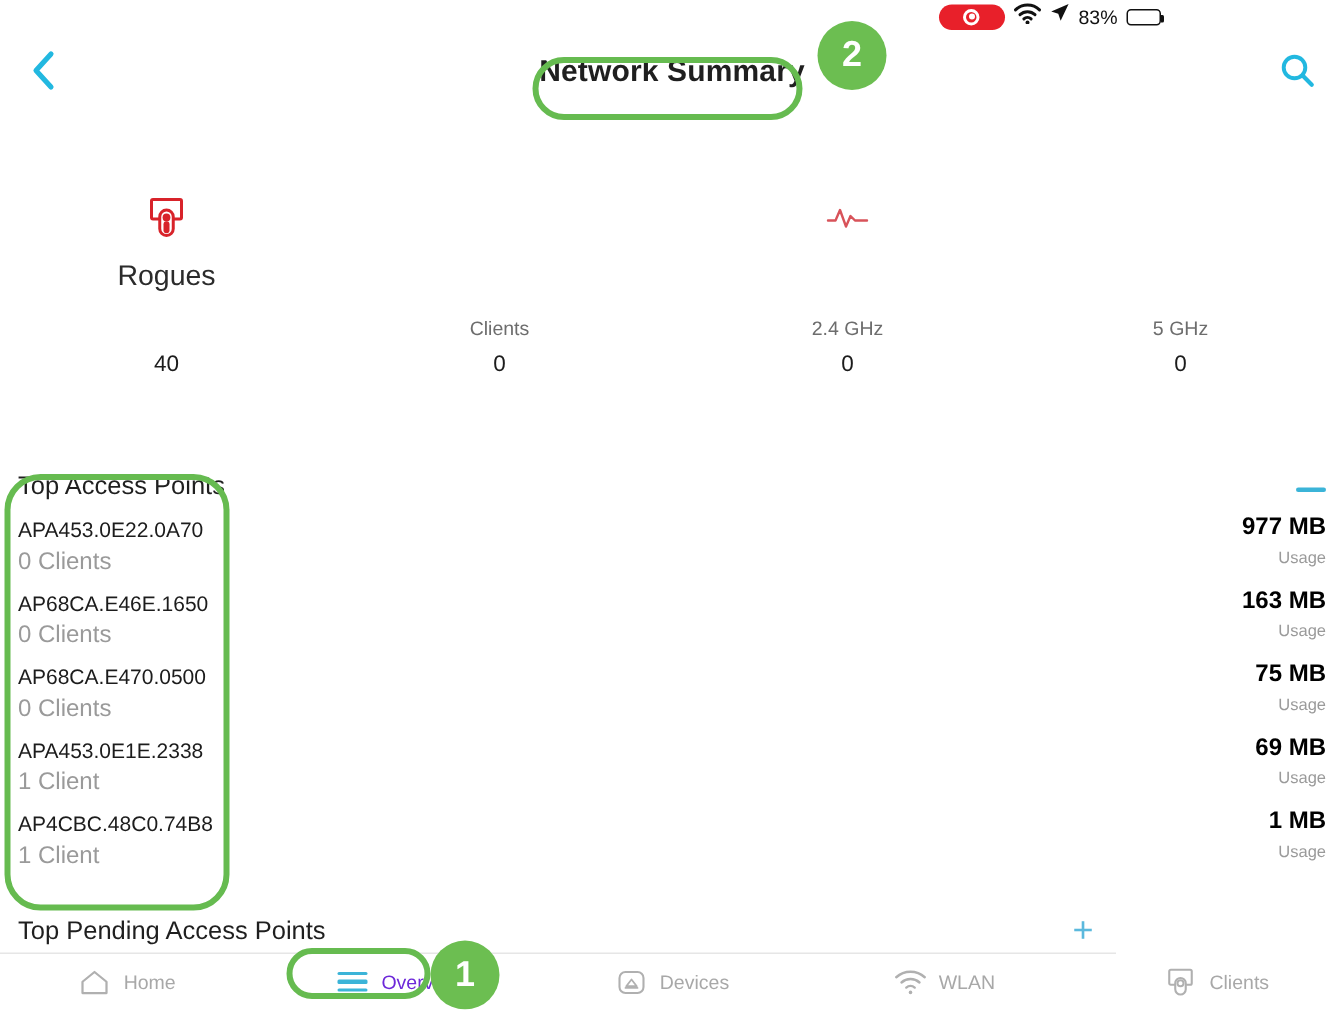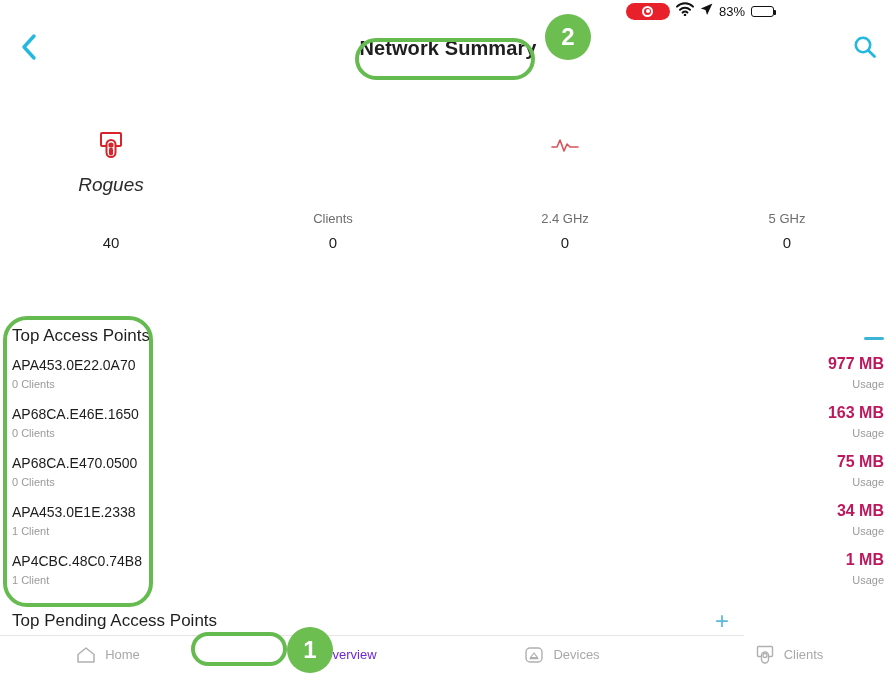--- a/index.html
+++ b/index.html
@@ -114,36 +114,36 @@
   .sum-col-4 { left: 676px; }
 
   .sum-icon {
     position: absolute; left: 0; right: 0; top: 32px;
     height: 34px;
     display: flex; align-items: center; justify-content: center;
   }
   .sum-name {
     position: absolute; left: 0; right: 0; top: 78px;
     text-align: center;
-    font-size: 19px; color: #2b2b2b; font-style: italic;
+    font-size: 19px; color: #2b2b2b;
   }
   .sum-label {
     position: absolute; left: 0; right: 0; top: 115px;
     text-align: center;
     font-size: 13px; color: #6d6d6d;
   }
   .sum-value {
     position: absolute; left: 0; right: 0; top: 138px;
     text-align: center;
     font-size: 15px; color: #1c1c1c;
   }
 
   
   .tap-card {
-    position: absolute; left: 0; top: 318px;
+    position: absolute; left: 0; top: 306px;
     width: 896px; height: 290px;
     background: #ffffff;
   }
   .tap-title {
     position: absolute; left: 12px; top: 8px;
     font-size: 17px; color: #1f1f1f;
   }
   .collapse-btn {
     position: absolute; right: 10px; top: 11px;
     width: 24px; height: 18px;
@@ -158,25 +158,25 @@
   }
   .ap-row {
     position: relative; height: 49px; width: 896px;
   }
   .ap-name {
     position: absolute; left: 12px; top: 3px;
     font-size: 14px; color: #1c1c1c;
   }
   .ap-clients {
     position: absolute; left: 12px; top: 24px;
-    font-size: 11px; color: #9a9a9a;
+    font-size: 16px; color: #9a9a9a;
   }
   .ap-usage {
     position: absolute; right: 12px; top: 1px;
-    font-size: 16px; font-weight: bold; color: #be185d;
+    font-size: 16px; font-weight: bold; color: #000000;
     text-align: right;
   }
   .ap-usage-label {
     position: absolute; right: 12px; top: 24px;
     font-size: 11px; color: #9a9a9a;
     text-align: right;
   }
 
   
   .ann-oval-list {
@@ -344,21 +344,21 @@
       </div>
       <div class="ap-row">
         <div class="ap-name">AP68CA.E470.0500</div>
         <div class="ap-clients">0 Clients</div>
         <div class="ap-usage">75 MB</div>
         <div class="ap-usage-label">Usage</div>
       </div>
       <div class="ap-row">
         <div class="ap-name">APA453.0E1E.2338</div>
         <div class="ap-clients">1 Client</div>
-        <div class="ap-usage">34 MB</div>
+        <div class="ap-usage">69 MB</div>
         <div class="ap-usage-label">Usage</div>
       </div>
       <div class="ap-row">
         <div class="ap-name">AP4CBC.48C0.74B8</div>
         <div class="ap-clients">1 Client</div>
         <div class="ap-usage">1 MB</div>
         <div class="ap-usage-label">Usage</div>
       </div>
     </div>
   </div>
@@ -396,20 +396,31 @@
       <span class="tab-icon">
         <svg width="20" height="18" viewBox="0 0 20 18">
           <rect x="2" y="2" width="16" height="14" rx="4" stroke="#b0b0b0" stroke-width="1.4" fill="none"></rect>
           <path d="M6.5 11.5 L10 7 L13.5 11.5 Z" stroke="#b0b0b0" stroke-width="1.2" fill="none" stroke-linejoin="round"></path>
           <path d="M6 12.6 L14 12.6" stroke="#b0b0b0" stroke-width="1.2" stroke-linecap="round"></path>
         </svg>
       </span>
       <span>Devices</span>
     </div>
 
+    <div class="tab">
+      <span class="tab-icon">
+        <svg width="22" height="18" viewBox="0 0 22 18">
+          <path d="M1.5 5.5 A14 14 0 0 1 20.5 5.5" stroke="#b0b0b0" stroke-width="1.6" fill="none" stroke-linecap="round"></path>
+          <path d="M5 9 A9 9 0 0 1 17 9" stroke="#b0b0b0" stroke-width="1.6" fill="none" stroke-linecap="round"></path>
+          <path d="M8.2 12.4 A4.3 4.3 0 0 1 13.8 12.4" stroke="#b0b0b0" stroke-width="1.6" fill="none" stroke-linecap="round"></path>
+          <circle cx="11" cy="15.6" r="1.2" fill="#b0b0b0"></circle>
+        </svg>
+      </span>
+      <span>WLAN</span>
+    </div>
 
     <div class="tab">
       <span class="tab-icon">
         <svg width="20" height="19" viewBox="0 0 20 19">
           <rect x="2.5" y="1.5" width="15" height="10" rx="1" stroke="#b0b0b0" stroke-width="1.4" fill="none"></rect>
           <rect x="6.5" y="7" width="7" height="11" rx="3.5" stroke="#b0b0b0" stroke-width="1.4" fill="#ffffff"></rect>
           <circle cx="10" cy="10.5" r="2" stroke="#b0b0b0" stroke-width="1.3" fill="none"></circle>
         </svg>
       </span>
       <span>Clients</span>

